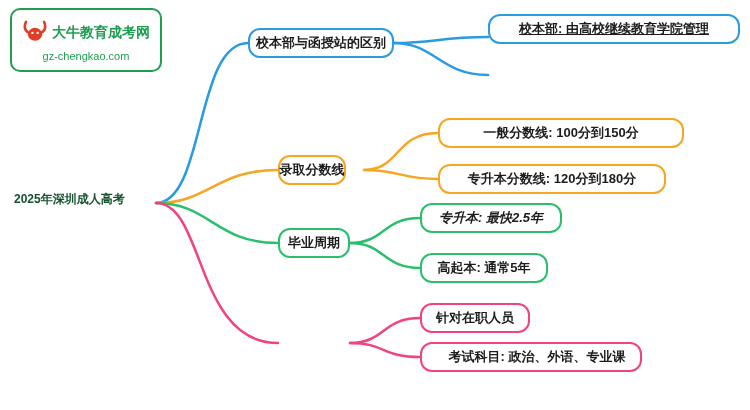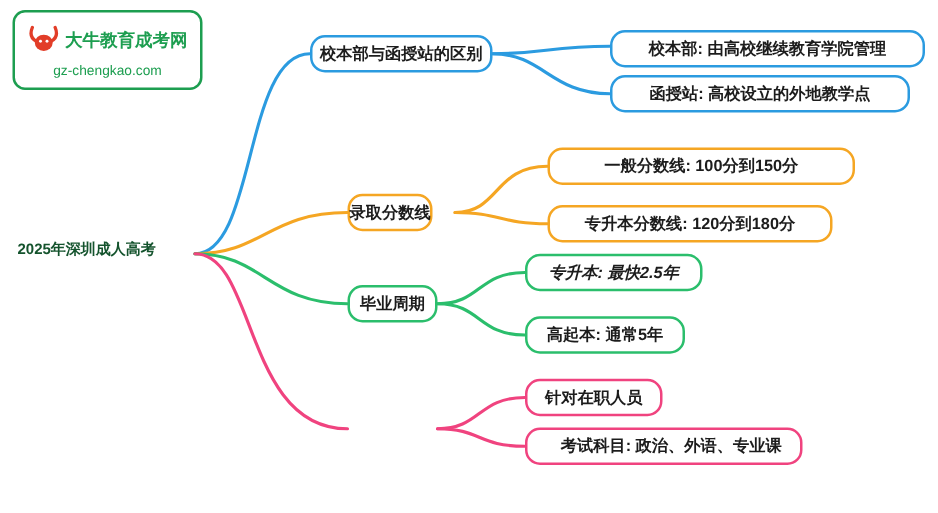--- a/index.html
+++ b/index.html
@@ -80,22 +80,21 @@
         </svg>
       </span>
       <span class="logo-title" style="color: rgb(29, 158, 80);">大牛教育成考网</span>
     </div>
     <div class="logo-domain" style="color: rgb(29, 158, 80);">gz-chengkao.com</div>
   </div>
 
   <div class="root-label">2025年深圳成人高考</div>
 
   <div class="node" style="left: 248px; top: 28px; width: 146px; border-color: rgb(43, 155, 224);">校本部与函授站的区别</div>
-  <div class="node" style="left: 488px; top: 24px; width: 252px; border-color: rgb(43, 155, 224);">校本部: 由高校继续教育学院管理</div>
-  <div class="node" style="left: 488px; top: 60px; width: 240px; border-color: rgb(43, 155, 224);">函授站: 高校设立的外地教学点</div>
+  <div class="node" style="left: 488px; top: 14px; width: 252px; border-color: rgb(43, 155, 224); text-decoration: underline;">校本部: 由高校继续教育学院管理</div>
 
   <div class="node" style="left: 278px; top: 155px; width: 68px; border-color: rgb(245, 166, 35);">录取分数线</div>
   <div class="node" style="left: 438px; top: 118px; width: 246px; border-color: rgb(245, 166, 35);">一般分数线: 100分到150分</div>
   <div class="node" style="left: 438px; top: 164px; width: 228px; border-color: rgb(245, 166, 35);">专升本分数线: 120分到180分</div>
 
   <div class="node" style="left: 278px; top: 228px; width: 72px; border-color: rgb(43, 190, 108);">毕业周期</div>
   <div class="node" style="left: 420px; top: 203px; width: 142px; border-color: rgb(43, 190, 108); font-style: italic;">专升本: 最快2.5年</div>
   <div class="node" style="left: 420px; top: 253px; width: 128px; border-color: rgb(43, 190, 108);">高起本: 通常5年</div>
 
   <div class="node" style="left: 420px; top: 303px; width: 110px; border-color: rgb(240, 67, 127);">针对在职人员</div>

